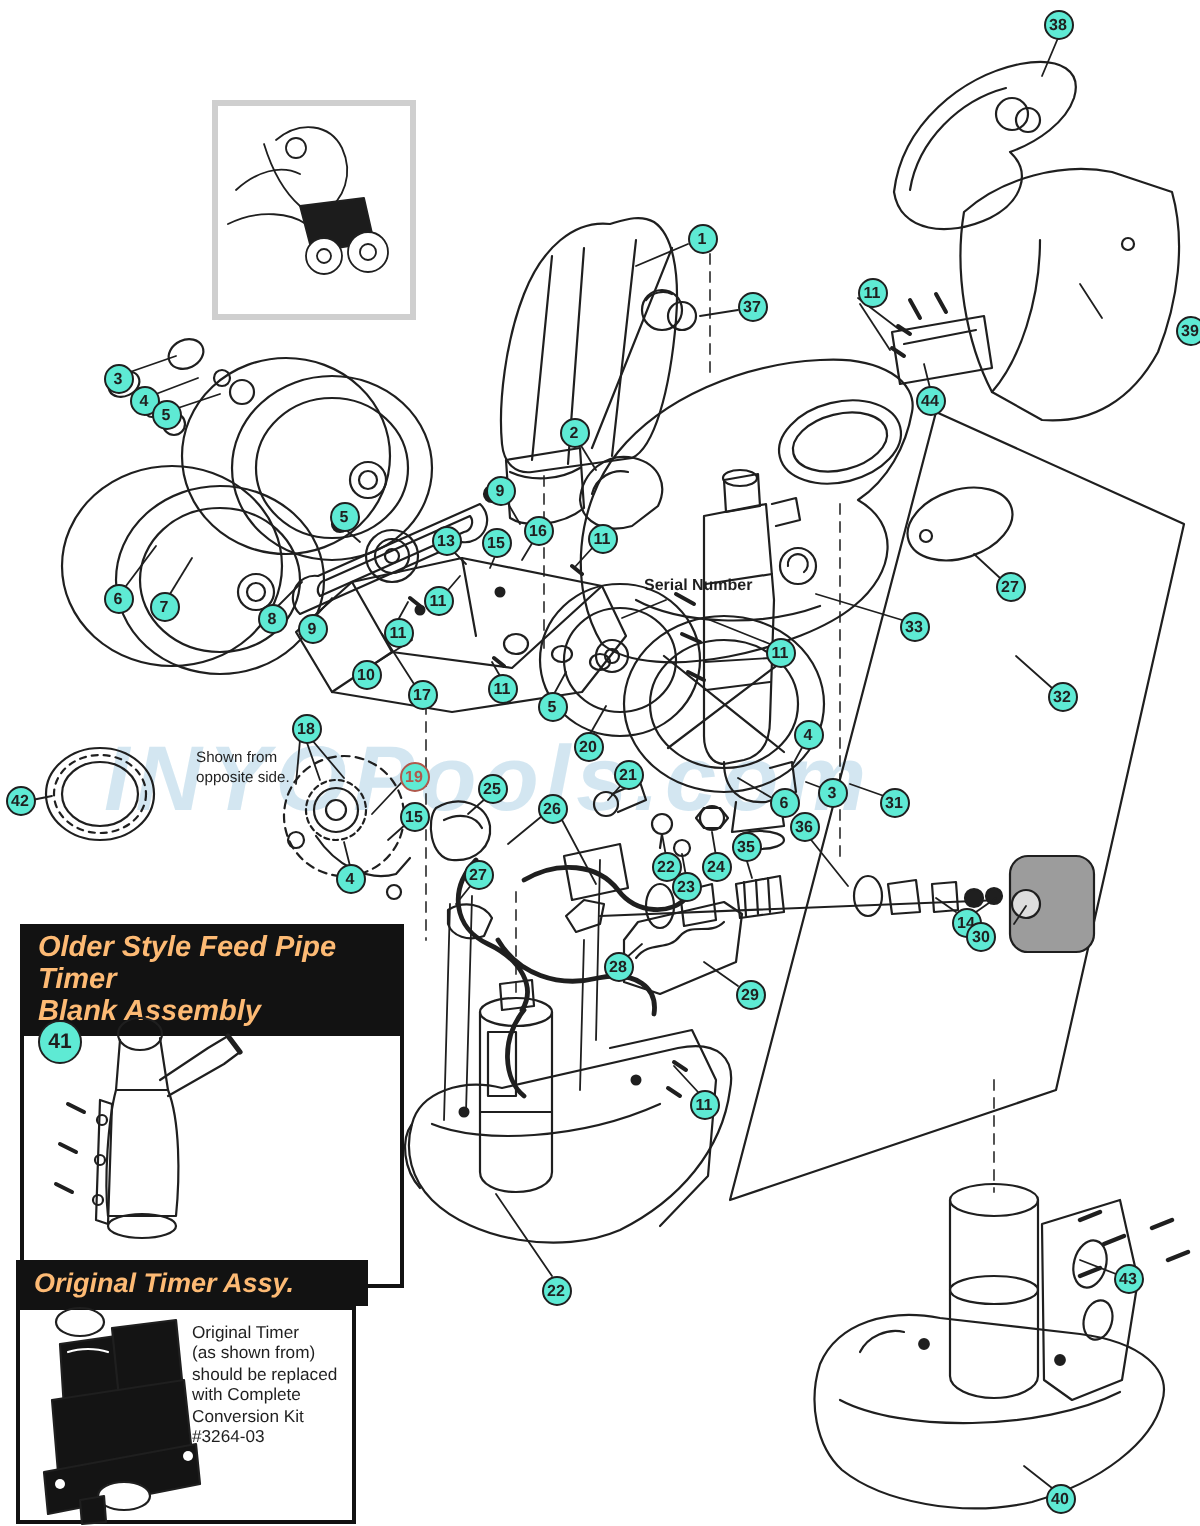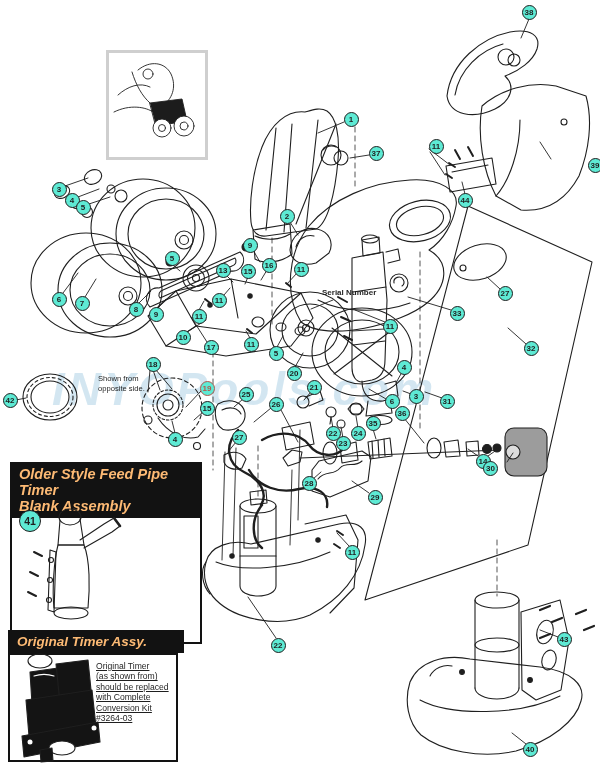--- a/index.html
+++ b/index.html
@@ -11,21 +11,21 @@
                border:3px solid #cfcfcf;background:#fff;z-index:2;}
   .note-box{position:absolute;z-index:2;background:#fff;}
   .note-box .hdr{background:#121212;color:#fdba74;font-style:italic;font-weight:bold;
                  padding:3px 7px;line-height:1.1;}
   #box-older{left:10px;top:462px;width:188px;border:2px solid #121212;}
   #box-older .hdr{font-size:14.5px;}
   #box-older .body{height:124px;}
   #box-timer{left:8px;top:630px;width:170px;}
   #box-timer .hdr{font-size:13.5px;width:158px;border:2px solid #121212;border-bottom:none;}
   #box-timer .body{border:2px solid #121212;height:105px;position:relative;}
-  #timer-note{position:absolute;left:86px;top:6px;font-size:8.6px;line-height:1.22;text-decoration:underline;}
+  #timer-note{position:absolute;left:86px;top:6px;font-size:8.6px;line-height:1.22;}
   svg{position:absolute;left:0;top:0;z-index:3;pointer-events:none;}
   .floating-label{position:absolute;z-index:4;}
   #serial-label{left:322px;top:288px;font-size:8px;font-weight:bold;}
   #shown-note{left:98px;top:374px;font-size:7.6px;line-height:1.35;}
   #callout-layer{position:absolute;inset:0;z-index:5;}
   .callout{position:absolute;border:1.4px solid #1f1f1f;border-radius:50%;background:#5eead4;
            display:flex;align-items:center;justify-content:center;font-weight:bold;
            box-sizing:border-box;cursor:pointer;text-align:right;}
 </style>
 </head>

